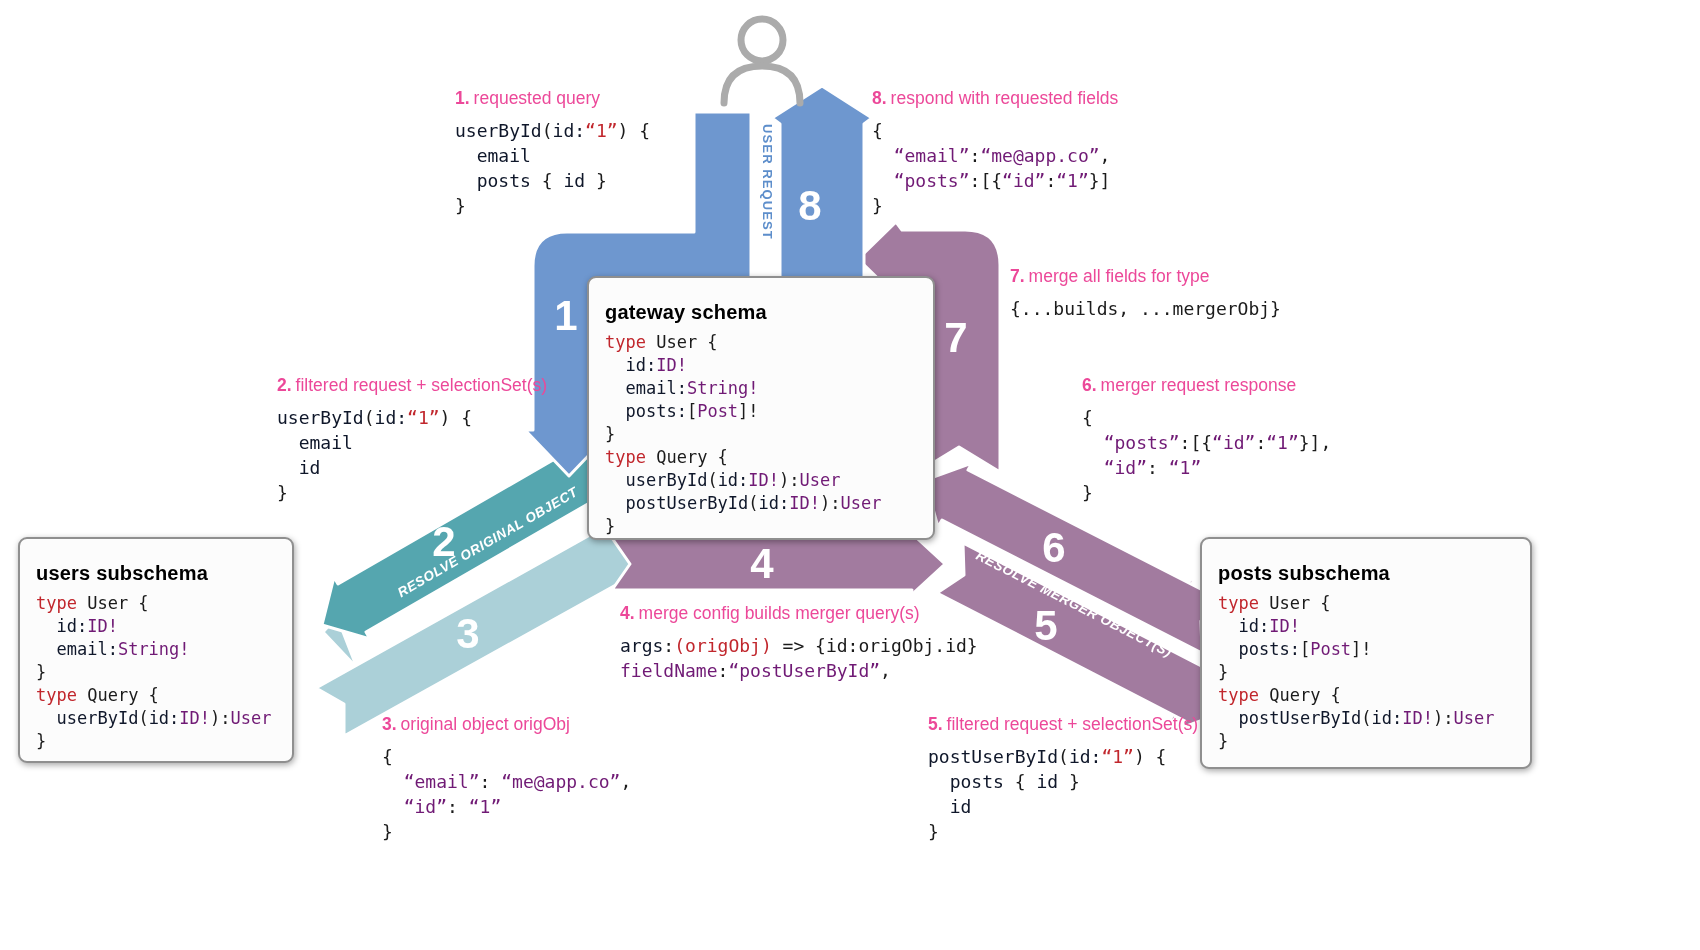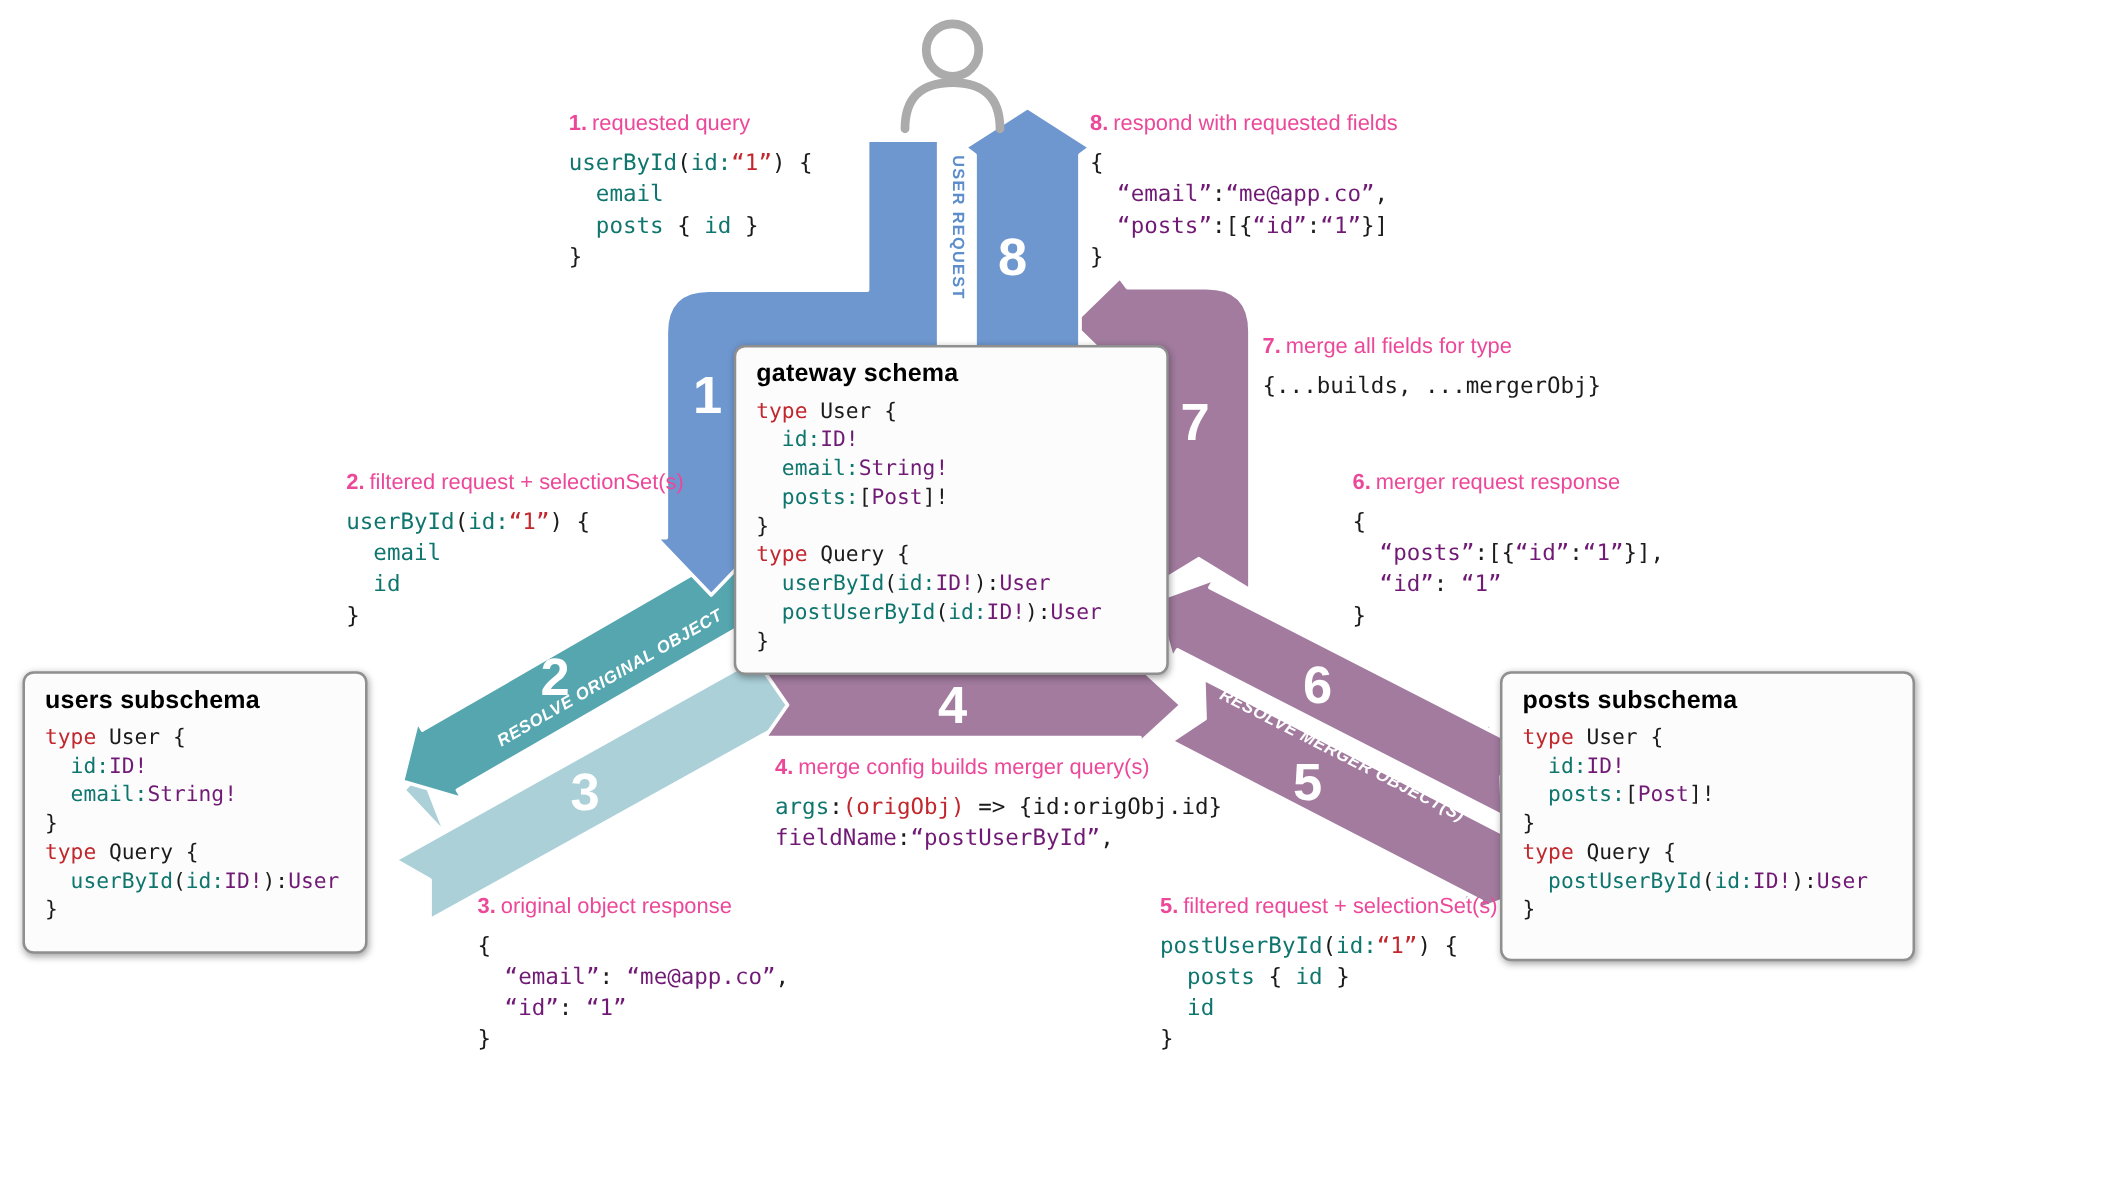--- a/index.html
+++ b/index.html
@@ -1,30 +1,30 @@
 <!DOCTYPE html>
 <html><head>
 <meta charset="utf-8">
 <style>
   * { margin:0; padding:0; box-sizing:border-box; }
   html,body { width:1700px; height:950px; background:#ffffff; font-family:"Liberation Sans",sans-serif; }
   .stage { position:relative; width:1700px; height:950px; overflow:hidden; }
   .arrows { position:absolute; left:0; top:0; }
   .schema-box { position:absolute; background:#fcfcfc; border:2px solid #8f8f8f; border-radius:9px;
-                box-shadow:1px 2px 6px rgba(0,0,0,.35); padding:8px 16px; }
+                box-shadow:1px 2px 6px rgba(0,0,0,.35); padding:21px 16px; }
   .schema-box h2 { font-size:20px; font-weight:bold; color:#000; margin:2px 0 7px; letter-spacing:.2px; }
   .code { font-family:"DejaVu Sans Mono",monospace; font-size:17px; line-height:23px; }
   .cl { white-space:pre; }
   .anno { position:absolute; }
   .anno-h { font-size:17.5px; color:#ec4899; margin-bottom:9px; }
   .anno-num { font-weight:bold; margin-right:4px; }
   .anno .code { font-size:18px; line-height:25px; }
   .t-k { color:#1b1b1b; }
   .t-r { color:#c1272d; }
-  .t-b { color:#0f766e;text-align:right; }
+  .t-b { color:#0f172a;text-align:right; }
   .t-g { color:#701a75; }
   .num { font:700 42px "Liberation Sans",sans-serif; fill:#ffffff; }
   .bandlabel { font:italic 700 13.5px "Liberation Sans",sans-serif; fill:#ffffff; letter-spacing:.6px; }
   .urlabel { font:700 13px "Liberation Sans",sans-serif; fill:#5d8ecb; letter-spacing:1.1px; }
 </style>
 </head>
 <body>
 
 <div class="stage">
 
@@ -154,21 +154,21 @@
 
   <div class="anno" style="left:620px; top:603px;">
     <div class="anno-h"><span class="anno-num">4.</span><span>merge config builds merger query(s)</span></div>
     <div class="code">
         <div class="cl"><span class="t-b">args</span><span class="t-k">:</span><span class="t-r">(origObj)</span><span class="t-k"> =&gt; {id:origObj.id}</span></div>
         <div class="cl"><span class="t-g">fieldName</span><span class="t-k">:</span><span class="t-g">“postUserById”</span><span class="t-k">,</span></div>
       </div>
   </div>
 
   <div class="anno" style="left:382px; top:714px;">
-    <div class="anno-h"><span class="anno-num">3.</span><span>original object response</span></div>
+    <div class="anno-h"><span class="anno-num">3.</span><span>original object origObj</span></div>
     <div class="code">
         <div class="cl"><span class="t-k">{</span></div>
         <div class="cl"><span class="t-k">  </span><span class="t-g">“email”</span><span class="t-k">: </span><span class="t-g">“me@app.co”</span><span class="t-k">,</span></div>
         <div class="cl"><span class="t-k">  </span><span class="t-g">“id”</span><span class="t-k">: </span><span class="t-g">“1”</span></div>
         <div class="cl"><span class="t-k">}</span></div>
       </div>
   </div>
 
   <div class="anno" style="left:928px; top:714px;">
     <div class="anno-h"><span class="anno-num">5.</span><span>filtered request + selectionSet(s)</span></div>

